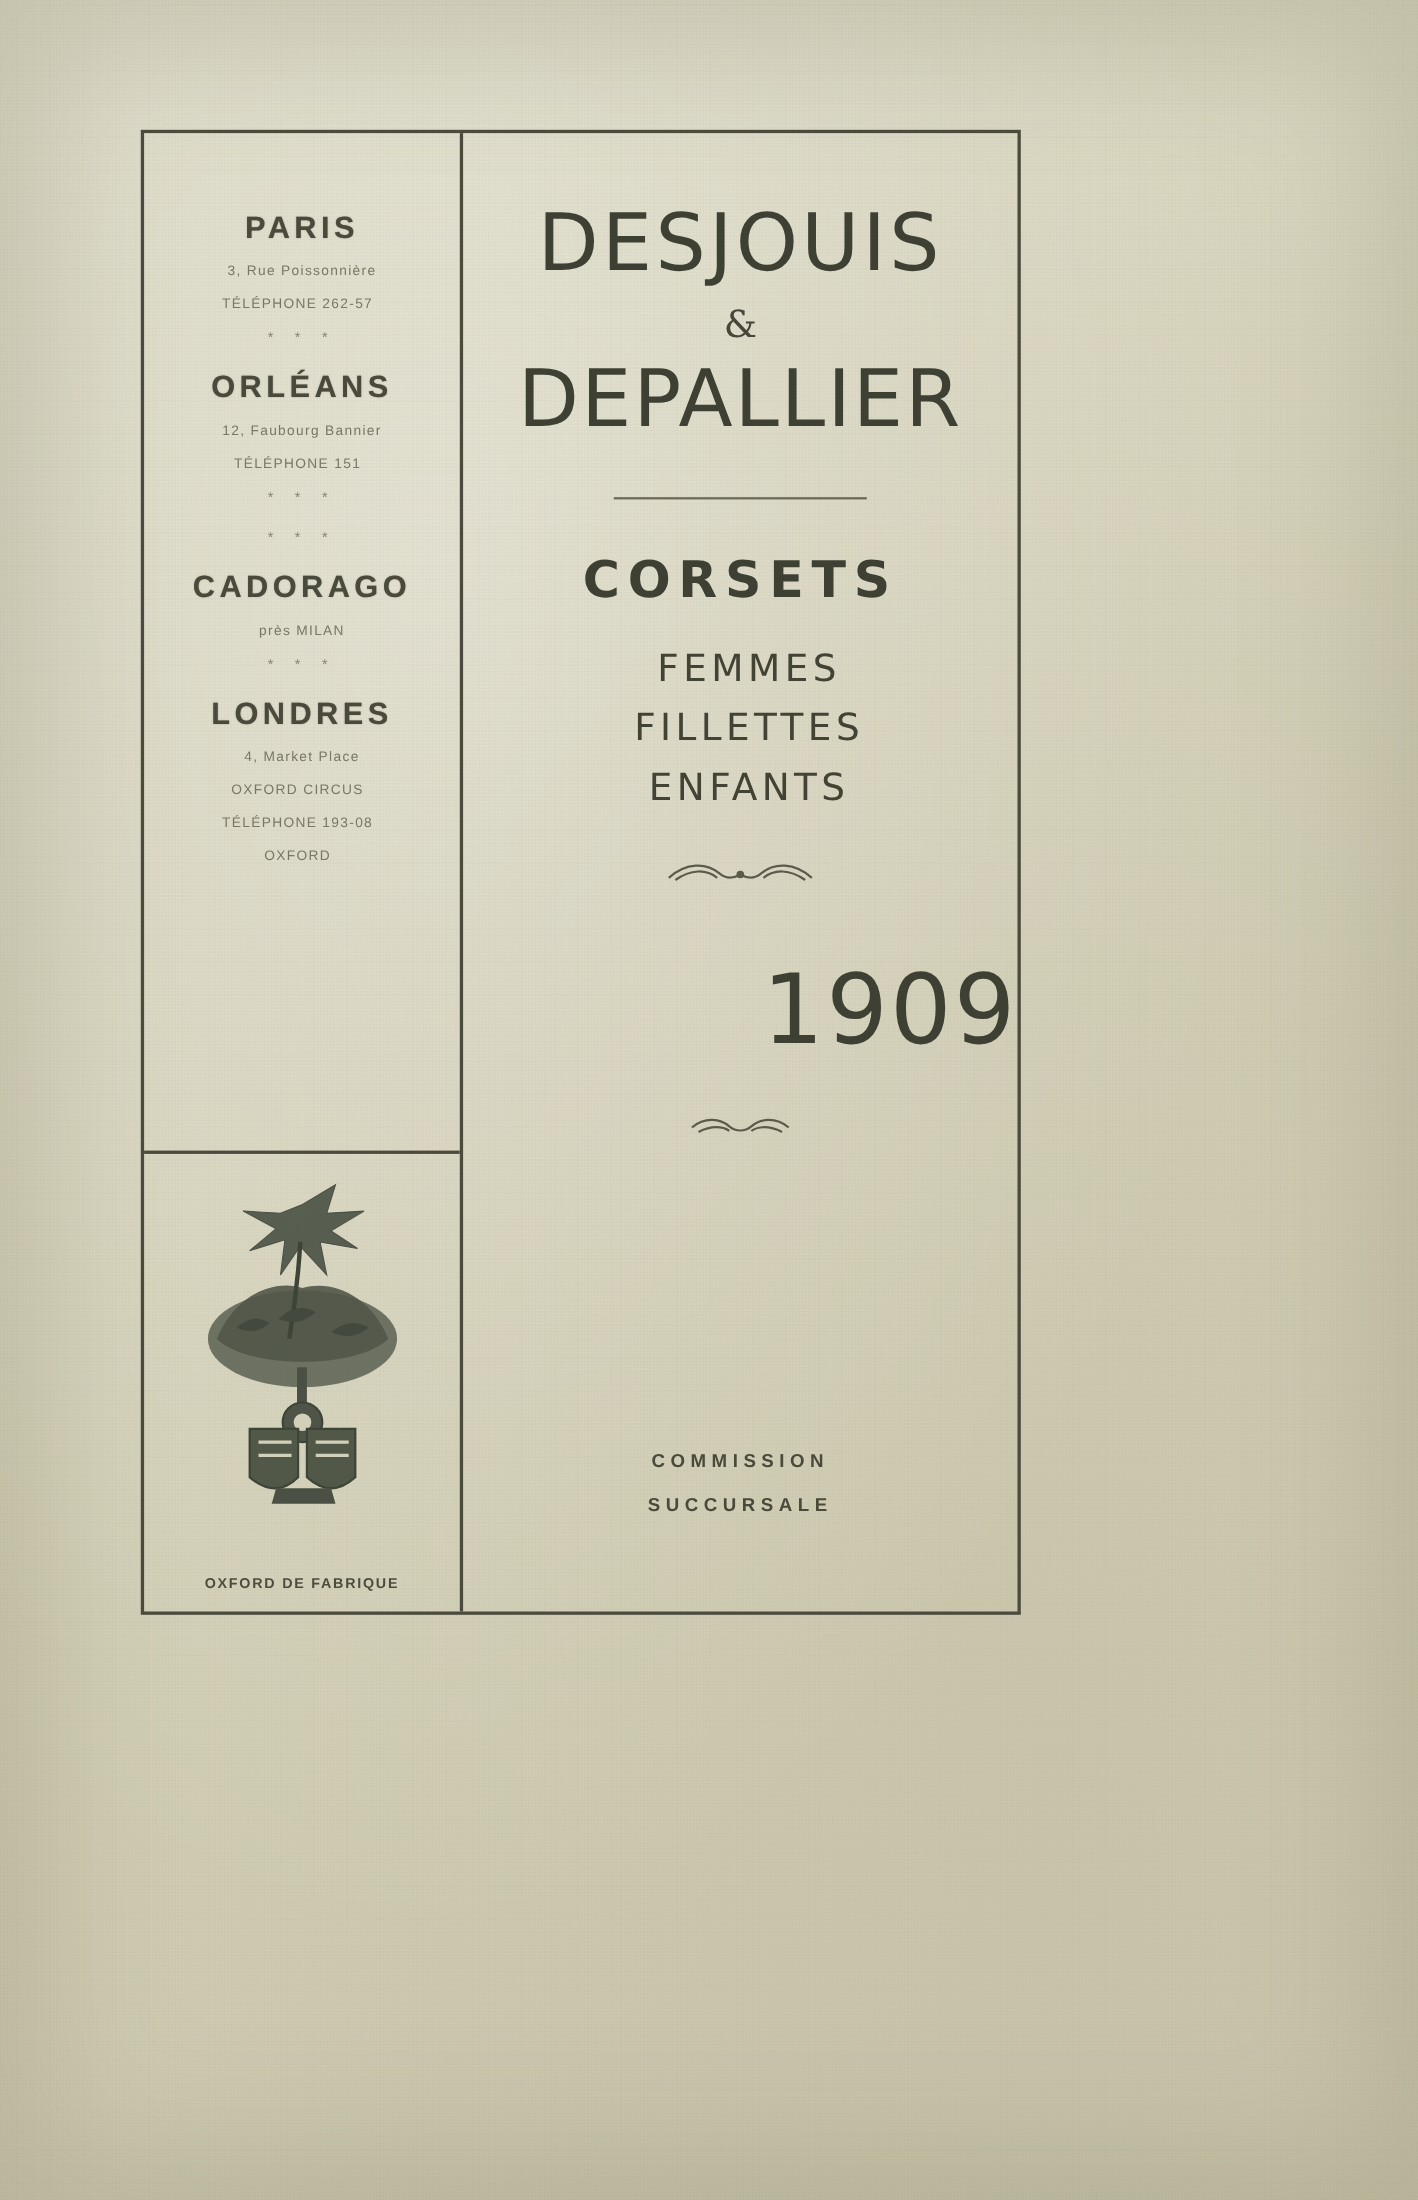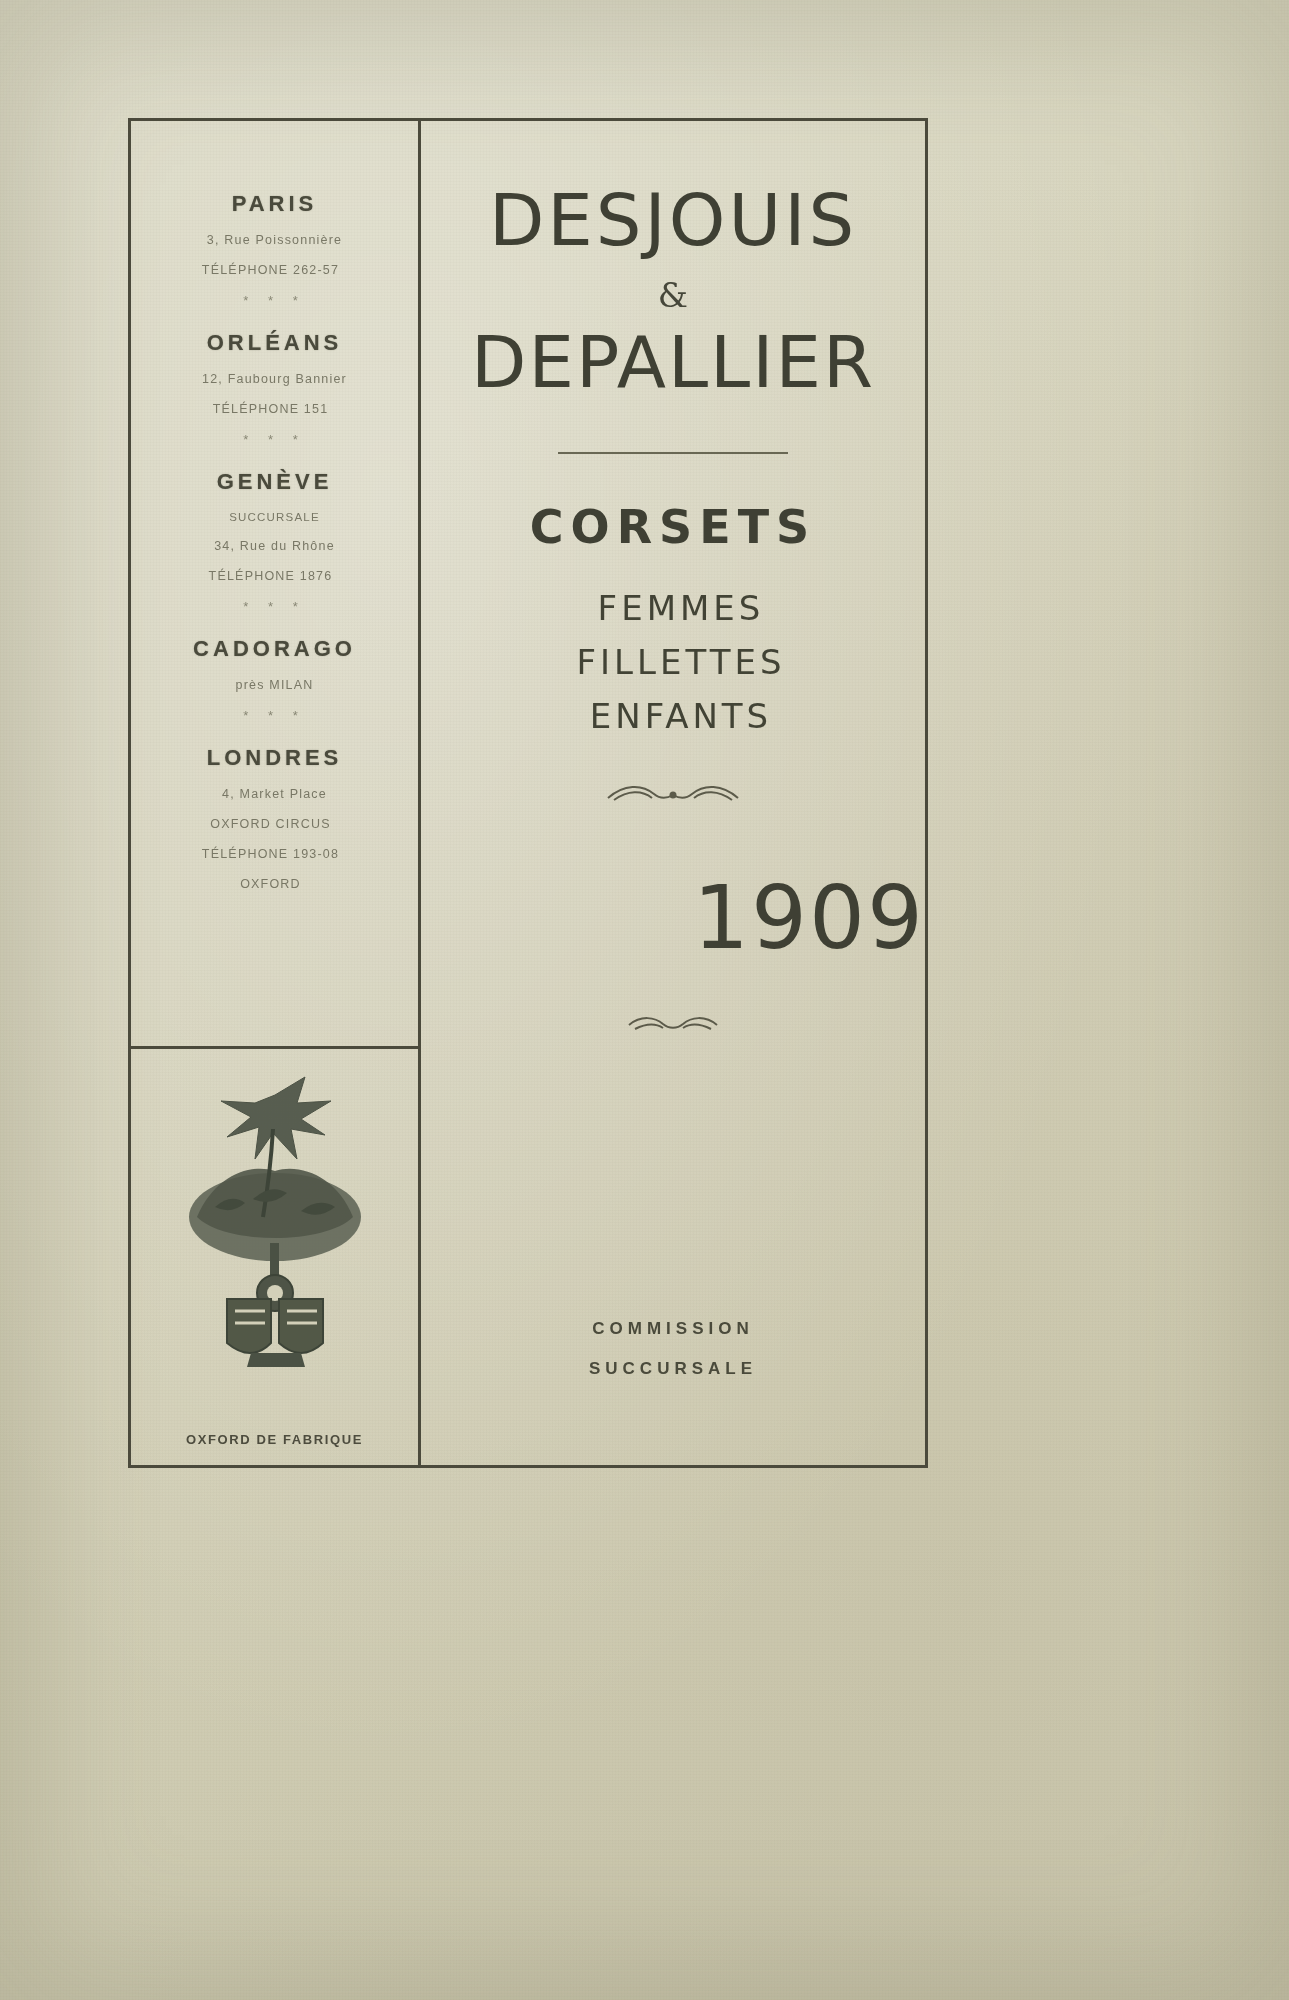--- a/index.html
+++ b/index.html
@@ -65,21 +65,21 @@
   }
   .addresses {
     position: relative;
     height: 928px;
     border-bottom: 3px solid #4b4a3c;
     box-sizing: border-box;
     padding: 70px 14px 0 14px;
     text-align: center;
   }
   .city {
-    font-size: 22px;
+    font-size: 28px;
     letter-spacing: 4px;
     font-weight: 700;
     color: #4a4a3c;
     margin: 0 0 12px 0;
     text-shadow: 0 0 1.2px rgba(74,74,60,0.55);
   }
   .addr-line {
     font-size: 12.5px;
     letter-spacing: 1.2px;
     color: #6b6a58;
@@ -238,26 +238,20 @@
           </div>
           <p class="dots">* * *</p>
 
           <div>
             <p class="city">ORLÉANS</p>
             <p class="addr-line">12, Faubourg Bannier</p>
             <p class="addr-line right">TÉLÉPHONE 151</p>
           </div>
           <p class="dots">* * *</p>
 
-          <div>
-            <p class="city">GENÈVE</p>
-            <p class="addr-line small">SUCCURSALE</p>
-            <p class="addr-line">34, Rue du Rhône</p>
-            <p class="addr-line right">TÉLÉPHONE 1876</p>
-          </div>
           <p class="dots">* * *</p>
 
           <div>
             <p class="city">CADORAGO</p>
             <p class="addr-line">près MILAN</p>
           </div>
           <p class="dots">* * *</p>
 
           <div>
             <p class="city">LONDRES</p>

